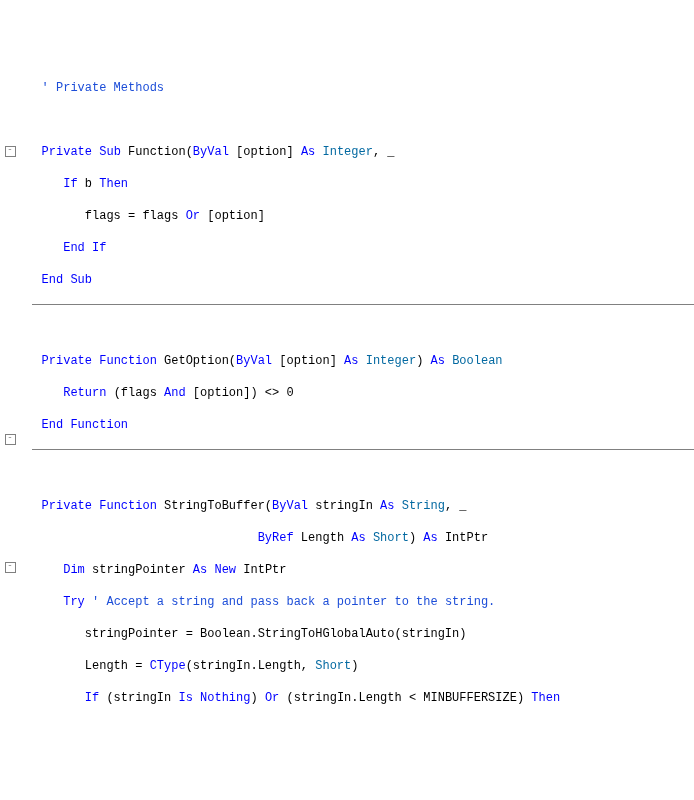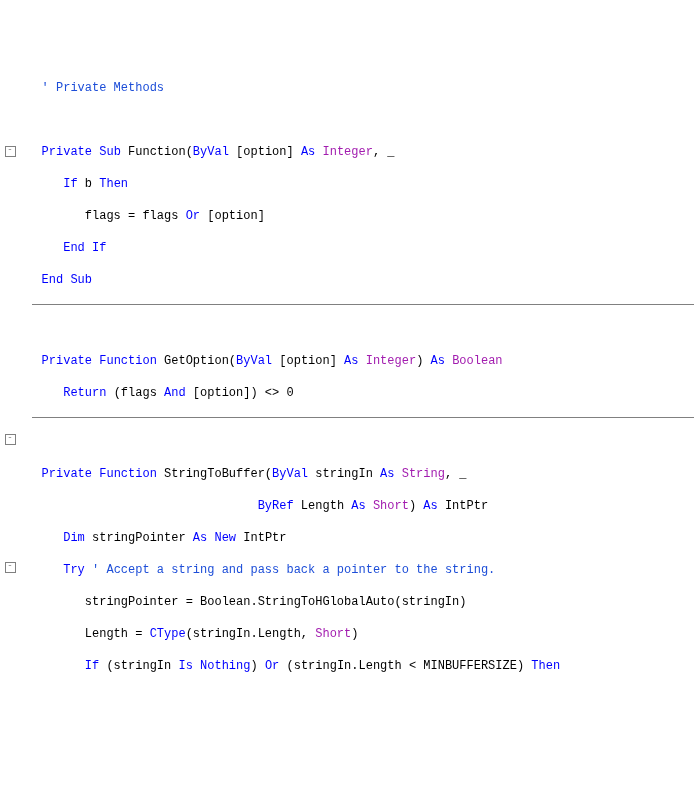--- a/index.html
+++ b/index.html
@@ -26,21 +26,21 @@
     height: 100%;
   }
   .code {
     position: absolute;
     left: 20px;
     top: 0;
     right: 0;
   }
   .kw { color: #0000ff; }
   .cm { color: #1d4ed8; text-align: center; }
-  .ty { color: #a21caf; }
+  .ty { color: #0369a1; }
   .fold {
     display: inline-block;
     width: 9px;
     height: 9px;
     border: 1px solid #808080;
     line-height: 7px;
     font-size: 9px;
     text-align: center;
     color: #808080;
     background: #fff;
@@ -118,20 +118,21 @@
 <span class="line"></span>
 <span class="line"><span>   </span><span class="kw">Private</span> <span class="kw">Sub</span><span> Function(</span><span class="kw">ByVal</span><span> [option] </span><span class="kw">As</span> <span class="ty">Integer</span><span>, _</span></span>
 <span class="line"><span>      </span><span class="kw">If</span><span> b </span><span class="kw">Then</span></span>
 <span class="line"><span>         </span><span>flags = flags </span><span class="kw">Or</span><span> [option] </span></span>
 <span class="line"><span>      </span><span class="kw">End</span> <span class="kw">If</span></span>
 <span class="line"><span>   </span><span class="kw">End</span> <span class="kw">Sub</span></span>
 <hr class="sep">
 <span class="line"></span>
 <span class="line"><span>   </span><span class="kw">Private</span> <span class="kw">Function</span><span> GetOption(</span><span class="kw">ByVal</span><span> [option] </span><span class="kw">As</span> <span class="ty">Integer</span><span>) </span><span class="kw">As</span> <span class="ty">Boolean</span></span>
 <span class="line"><span>      </span><span class="kw">Return</span><span> (flags </span><span class="kw">And</span><span> [option]) &lt;&gt; 0</span></span>
+<span class="line"><span>   </span><span class="kw">End</span> <span class="kw">Function</span></span>
 <hr class="sep">
 <span class="line"></span>
 <span class="line"><span>   </span><span class="kw">Private</span> <span class="kw">Function</span><span> StringToBuffer(</span><span class="kw">ByVal</span><span> stringIn </span><span class="kw">As</span> <span class="ty">String</span><span>, _</span></span>
 <span class="line"><span>   </span><span>                              </span><span class="kw">ByRef</span><span> Length </span><span class="kw">As</span> <span class="ty">Short</span><span>) </span><span class="kw">As</span><span> IntPtr</span></span>
 <span class="line"><span>      </span><span class="kw">Dim</span><span> stringPointer </span><span class="kw">As</span> <span class="kw">New</span><span> IntPtr</span></span>
 <span class="line"><span>      </span><span class="kw">Try</span> <span class="cm">' Accept a string and pass back a pointer to the string.</span></span>
 <span class="line"><span>         </span><span>stringPointer = Boolean.StringToHGlobalAuto(stringIn)</span></span>
 <span class="line"><span>         </span><span>Length = </span><span class="kw">CType</span><span>(stringIn.Length, </span><span class="ty">Short</span><span>)</span></span>
 <span class="line"><span>         </span><span class="kw">If</span><span> (stringIn </span><span class="kw">Is</span> <span class="kw">Nothing</span>) <span class="kw">Or</span><span> (stringIn.Length &lt; MINBUFFERSIZE) </span><span class="kw">Then</span></span>
 

